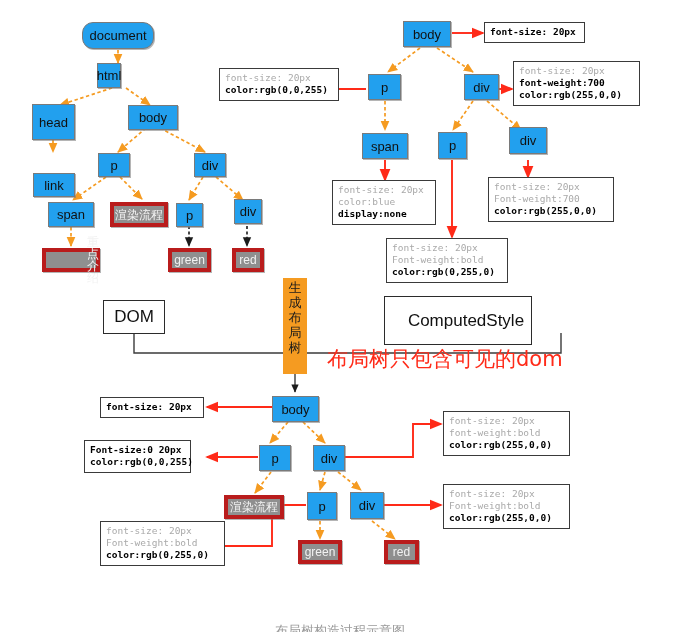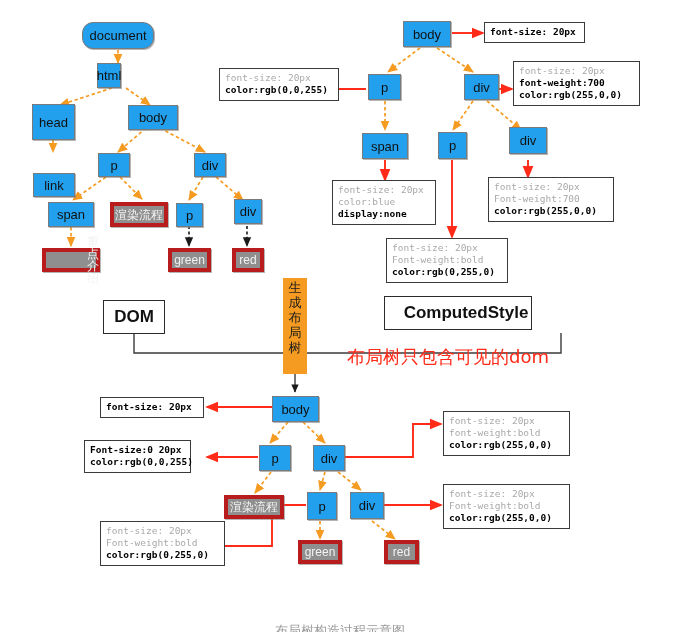--- a/index.html
+++ b/index.html
@@ -36,36 +36,35 @@
   .sbox .dim{color:#a9a9a9;font-weight:normal;}
   .sbox .on{color:#000;font-weight:bold;}
 
   
   .pbox{
     position:absolute;box-sizing:border-box;
     border:1px solid #2b2b2b;background:#fff;
     display:flex;align-items:center;justify-content:center;
     font-family:"Liberation Sans",sans-serif;
     color:#111;
-    font-weight:bold;
   }
 
   
   .banner{
     position:absolute;background:#F59B21;border:0;
     color:#1b1b1b;font-family:"DejaVu Sans",sans-serif;
     font-size:13px;line-height:15px;
     text-align:center;padding-top:2px;
     letter-spacing:0;
   }
   .banner span{display:block;}
 
   .rednote{
     position:absolute;color:#FF2A18;
-    font-family:"DejaVu Sans",sans-serif;font-size:18px;white-space:nowrap;margin-left:20px;
+    font-family:"DejaVu Sans",sans-serif;font-size:21px;white-space:nowrap;
   }
   .caption{
     position:absolute;width:680px;text-align:center;
     color:#9a9a9a;font-family:"DejaVu Sans",sans-serif;font-size:13px;
   }
 </style>
 </head>
 <body>
 
 <div id="stage">
@@ -168,21 +167,21 @@
   <div class="node" style="left:509px;top:127px;width:38px;height:27px;">div</div>
 
   <div class="sbox" style="left:484px;top:22px;width:101px;height:21px;"><div class="on">font-size: 20px</div></div>
   <div class="sbox" style="left:219px;top:68px;width:120px;height:33px;"><div class="dim">font-size: 20px</div><div class="on">color:rgb(0,0,255)</div></div>
   <div class="sbox" style="left:513px;top:61px;width:127px;height:45px;"><div class="dim">font-size: 20px</div><div class="on">font-weight:700</div><div class="on">color:rgb(255,0,0)</div></div>
   <div class="sbox" style="left:332px;top:180px;width:104px;height:45px;"><div class="dim">font-size: 20px</div><div class="dim">color:blue</div><div class="on">display:none</div></div>
   <div class="sbox" style="left:386px;top:238px;width:122px;height:45px;"><div class="dim">font-size: 20px</div><div class="dim">Font-weight:bold</div><div class="on">color:rgb(0,255,0)</div></div>
   <div class="sbox" style="left:488px;top:177px;width:126px;height:45px;"><div class="dim">font-size: 20px</div><div class="dim">Font-weight:700</div><div class="on">color:rgb(255,0,0)</div></div>
 
   <div class="pbox" style="left:103px;top:300px;width:62px;height:34px;font-size:17px;">DOM</div>
-  <div class="pbox" style="left:384px;top:296px;width:148px;height:34px;font-size:17px;padding-left:16px;">ComputedStyle</div>
+  <div class="pbox" style="left:384px;top:296px;width:148px;height:49px;font-size:17px;padding-left:16px;">ComputedStyle</div>
 
   <div class="banner" style="left:283px;top:278px;width:24px;height:94px;">
     <span>生</span>
     <span>成</span>
     <span>布</span>
     <span>局</span>
     <span>树</span>
   </div>
 
   <div class="rednote" style="left:327px;top:345px;">布局树只包含可见的dom</div>

